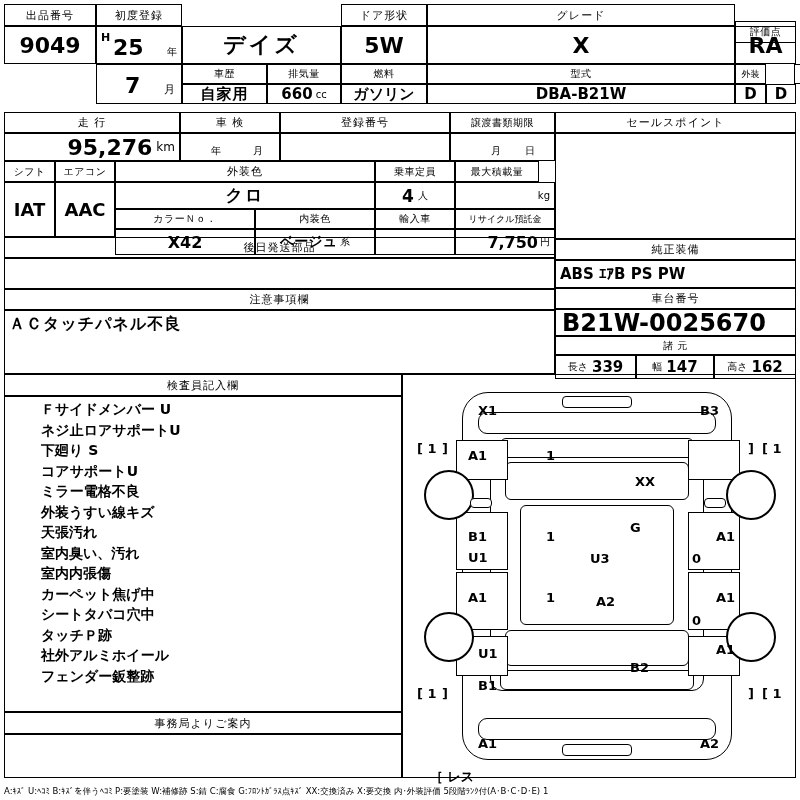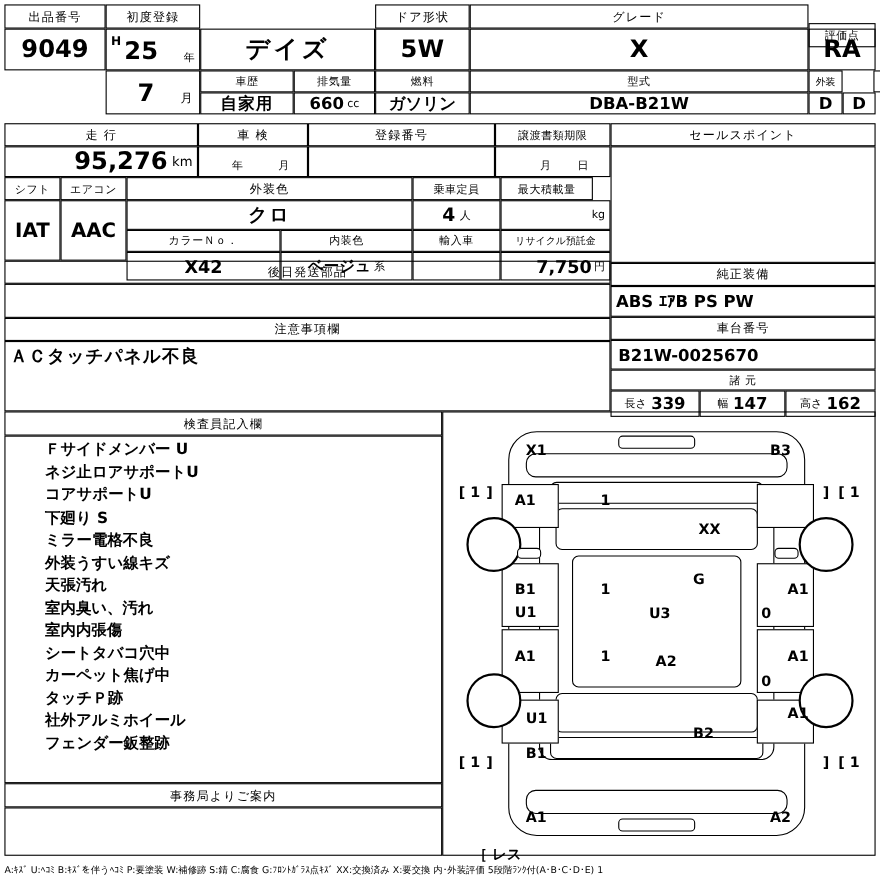--- a/index.html
+++ b/index.html
@@ -229,21 +229,21 @@
     <span class="lbl">注意事項欄</span>
   </div>
   <div class="cell left" style="left:4px;top:310px;width:551px;height:64px;align-items:flex-start;padding-top:3px;">
     <span class="val-md" style="font-size:16px;letter-spacing:1px;">ＡＣタッチパネル不良</span>
   </div>
 
   <div class="cell" style="left:555px;top:288px;width:241px;height:21px;">
     <span class="lbl">車台番号</span>
   </div>
   <div class="cell left" style="left:555px;top:309px;width:241px;height:27px;padding-left:6px;">
-    <span class="val-lg" style="font-size:15px;text-align:right;">B21W-0025670</span>
+    <span class="val-lg" style="font-size:24px;text-align:right;">B21W-0025670</span>
   </div>
   <div class="cell" style="left:555px;top:336px;width:241px;height:19px;">
     <span class="lbl-sm">諸 元</span>
   </div>
   <div class="cell" style="left:555px;top:355px;width:81px;height:24px;">
     <span style="font-size:10px;">長さ</span>
     <span class="val-md" style="margin-left:4px;">339</span>
   </div>
   <div class="cell" style="left:636px;top:355px;width:78px;height:24px;">
     <span style="font-size:10px;">幅</span>
@@ -254,29 +254,29 @@
     <span class="val-md" style="margin-left:4px;">162</span>
   </div>
 
   <div class="cell" style="left:4px;top:374px;width:398px;height:22px;">
     <span class="lbl">検査員記入欄</span>
   </div>
   <div class="cell" style="left:4px;top:396px;width:398px;height:316px;">
     <div class="insp-list" id="insp-list" style="top:2px;margin-left:28px;">
         <div>Ｆサイドメンバー U</div>
         <div>ネジ止ロアサポートU</div>
+        <div>下廻り S</div>
         <div>コアサポートU</div>
-        <div>下廻り S</div>
         <div>ミラー電格不良</div>
         <div>外装うすい線キズ</div>
         <div>天張汚れ</div>
         <div>室内臭い、汚れ</div>
         <div>室内内張傷</div>
+        <div>カーペット焦げ中</div>
         <div>シートタバコ穴中</div>
-        <div>カーペット焦げ中</div>
         <div>タッチＰ跡</div>
         <div>社外アルミホイール</div>
         <div>フェンダー鈑整跡</div>
       </div>
   </div>
   <div class="cell" style="left:4px;top:712px;width:398px;height:22px;">
     <span class="lbl">事務局よりご案内</span>
   </div>
   <div class="cell" style="left:4px;top:734px;width:398px;height:44px;"></div>
 

